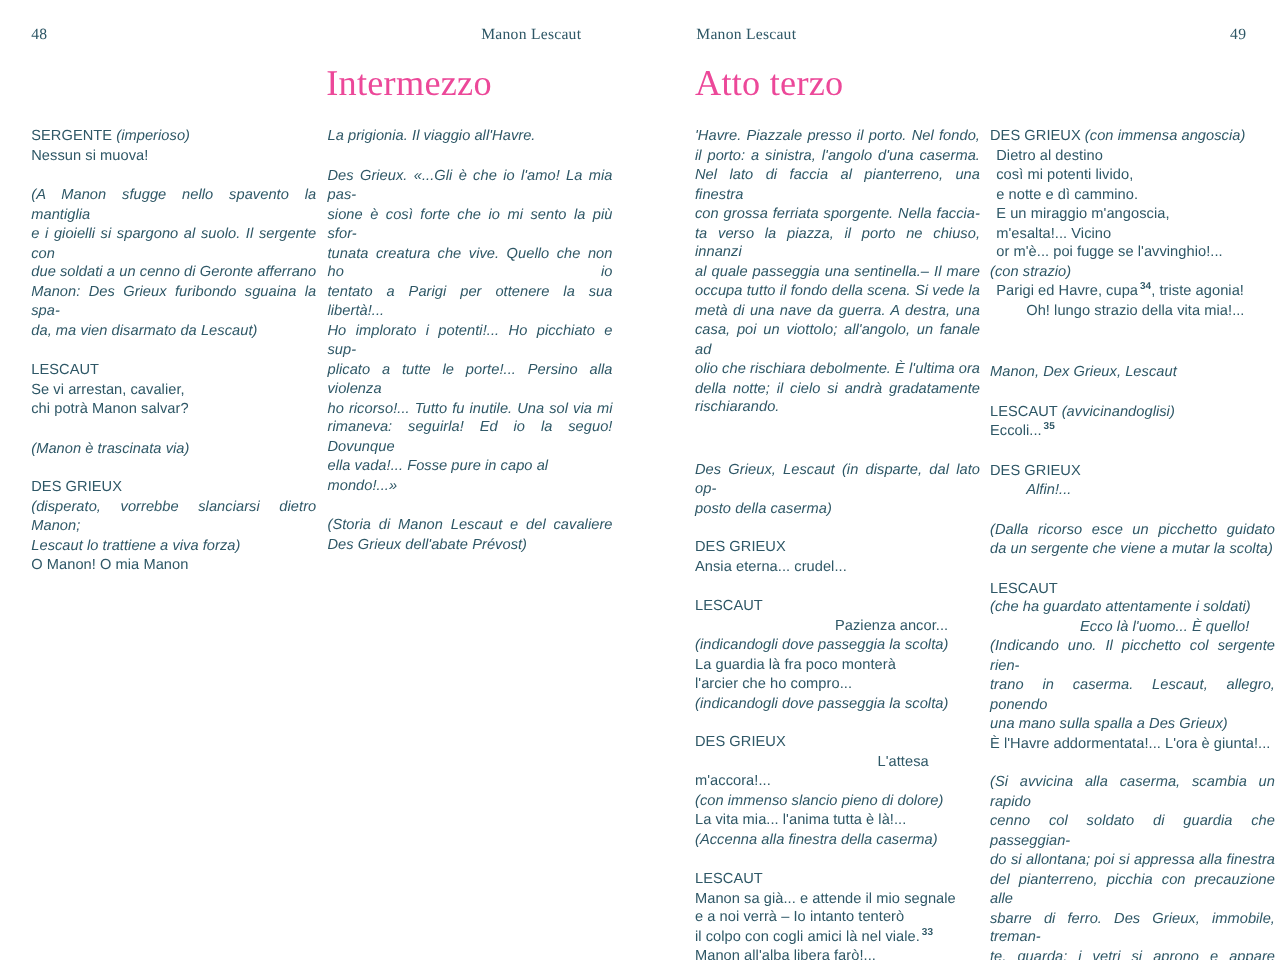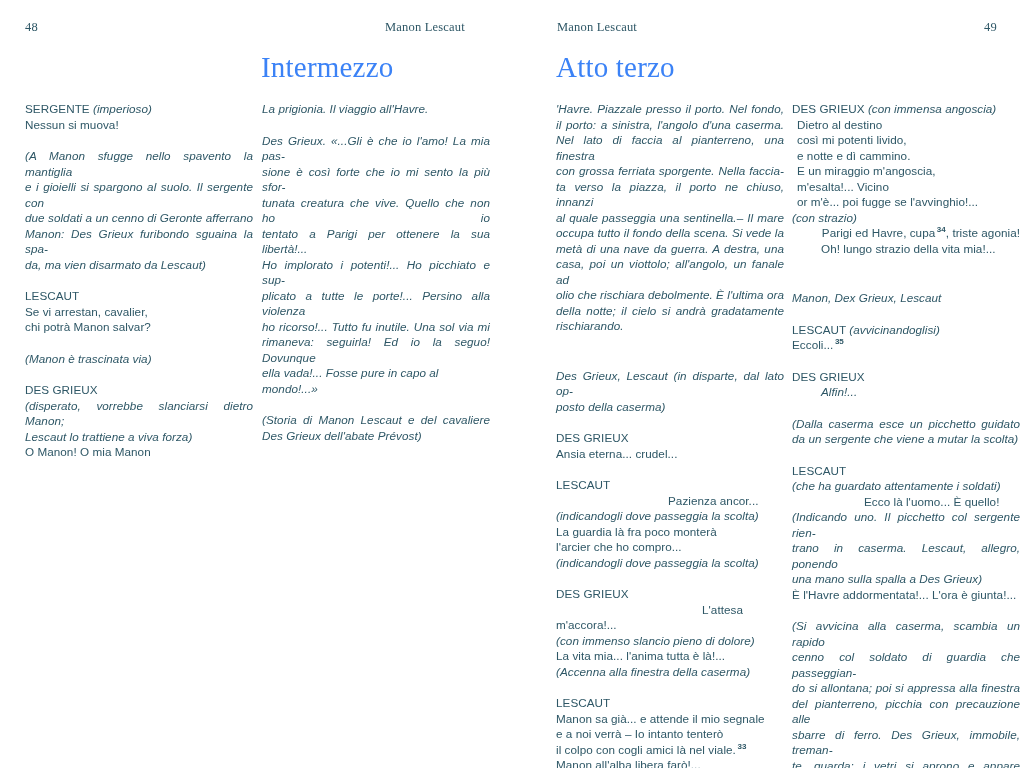--- a/index.html
+++ b/index.html
@@ -11,21 +11,21 @@
   }
   .page-head{
     position:absolute;top:20px;
     font-family:"Liberation Serif", serif;
     font-size:12.5px;letter-spacing:.2px;
   }
   .section-title{
     position:absolute;top:51px;
     font-family:"Liberation Serif", serif;
     font-size:29px;letter-spacing:.2px;
-    color:#3b82f6;
+    color:#ec4899;
   }
   .col{
     position:absolute;top:101px;width:228px;
     font-size:11.7px;line-height:15.5px;letter-spacing:.05px;
   }
   .block{margin-top:16px;}
   .block:first-child{margin-top:0;}
   .gap-large{margin-top:34px;}
   .line{min-height:15.5px;white-space:normal;}
   .just{text-align:justify;text-align-last:justify;}
@@ -142,42 +142,42 @@
 <div class="col" style="left:792px;">
     <div class="block">
       <div class="line">DES GRIEUX <i>(con immensa angoscia)</i></div>
       <div class="line" style="padding-left: 5px;">Dietro al destino</div>
       <div class="line" style="padding-left: 5px;">così mi potenti livido,</div>
       <div class="line" style="padding-left: 5px;">e notte e dì cammino.</div>
       <div class="line" style="padding-left: 5px;">E un miraggio m'angoscia,</div>
       <div class="line" style="padding-left: 5px;">m'esalta!... Vicino</div>
       <div class="line" style="padding-left: 5px;">or m'è... poi fugge se l'avvinghio!...</div>
       <div class="line"><i>(con strazio)</i></div>
-      <div class="line" style="padding-left: 5px; text-align: right;">Parigi ed Havre, cupa<sup>34</sup>, triste agonia!</div>
+      <div class="line" style="padding-left: 5px;">Parigi ed Havre, cupa<sup>34</sup>, triste agonia!</div>
       <div class="line" style="padding-left: 5px; margin-left: 24px;">Oh! lungo strazio della vita mia!...</div>
     </div>
     <div class="block gap-large">
       <div class="line"><i>Manon, Dex Grieux, Lescaut</i></div>
     </div>
     <div class="block">
       <div class="line">LESCAUT <i>(avvicinandoglisi)</i></div>
       <div class="line">Eccoli...<sup>35</sup></div>
     </div>
     <div class="block">
       <div class="line">DES GRIEUX</div>
       <div class="line" style="padding-left: 29px; font-style: italic;">Alfin!...</div>
     </div>
     <div class="block">
-      <div class="line just"><i>(Dalla caserma esce un picchetto guidato</i></div>
+      <div class="line just"><i>(Dalla ricorso esce un picchetto guidato</i></div>
       <div class="line"><i>da un sergente che viene a mutar la scolta)</i></div>
     </div>
     <div class="block">
       <div class="line">LESCAUT</div>
       <div class="line"><i>(che ha guardato attentamente i soldati)</i></div>
-      <div class="line" style="padding-left: 72px;">Ecco là l'uomo... È quello!</div>
+      <div class="line" style="padding-left: 72px; font-style: italic;">Ecco là l'uomo... È quello!</div>
       <div class="line just"><i>(Indicando uno. Il picchetto col sergente rien-</i></div>
       <div class="line just"><i>trano in caserma. Lescaut, allegro, ponendo</i></div>
       <div class="line"><i>una mano sulla spalla a Des Grieux)</i></div>
       <div class="line">È l'Havre addormentata!... L'ora è giunta!...</div>
     </div>
     <div class="block">
       <div class="line just"><i>(Si avvicina alla caserma, scambia un rapido</i></div>
       <div class="line just"><i>cenno col soldato di guardia che passeggian-</i></div>
       <div class="line just"><i>do si allontana; poi si appressa alla finestra</i></div>
       <div class="line just"><i>del pianterreno, picchia con precauzione alle</i></div>

